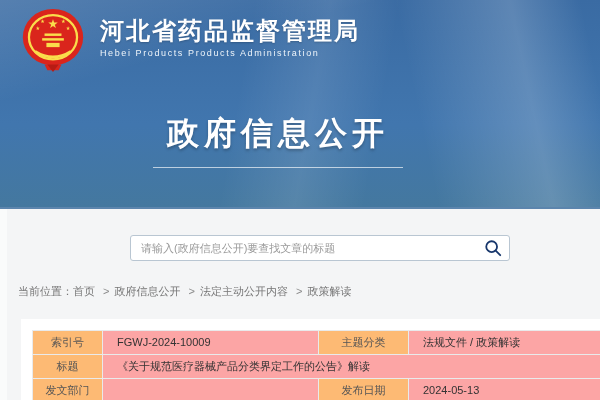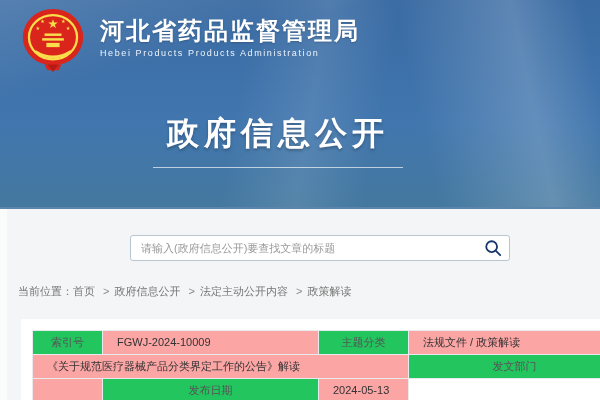--- a/index.html
+++ b/index.html
@@ -50,21 +50,21 @@
     position:absolute;left:11px;top:11px;width:588px;
     display:grid;grid-template-columns:70px 216px 90px 1fr;
     border-top:1px solid #e9eaeb;border-left:1px solid #e9eaeb;
     font-size:11px;
   }
   .cell{
     box-sizing:border-box;height:24px;line-height:23px;
     border-right:1px solid #e9eaeb;border-bottom:1px solid #e9eaeb;
     overflow:hidden;white-space:nowrap;
   }
-  .cell.label{background:#22c55e;color:#555;text-align:center;}
+  .cell.label{background:#fdba74;color:#555;text-align:center;}
   .cell.value{color:#333;padding:0 14px;background:#fca5a5;}
   .cell.span3{grid-column:span 3;}
 </style>
 </head>
 <body>
 
 <div class="screen">
 
   <header class="topbar">
     <div class="brand">
@@ -113,20 +113,21 @@
   </nav>
 
   <section class="card">
     <div class="doc-table">
 
       <div class="cell label">索引号</div>
       <div class="cell value">FGWJ-2024-10009</div>
       <div class="cell label">主题分类</div>
       <div class="cell value">法规文件 / 政策解读</div>
 
+      <div class="cell label">标题</div>
       <div class="cell value span3">《关于规范医疗器械产品分类界定工作的公告》解读</div>
 
       <div class="cell label">发文部门</div>
       <div class="cell value"></div>
       <div class="cell label">发布日期</div>
       <div class="cell value">2024-05-13</div>
     </div>
   </section>
 
 </div>

